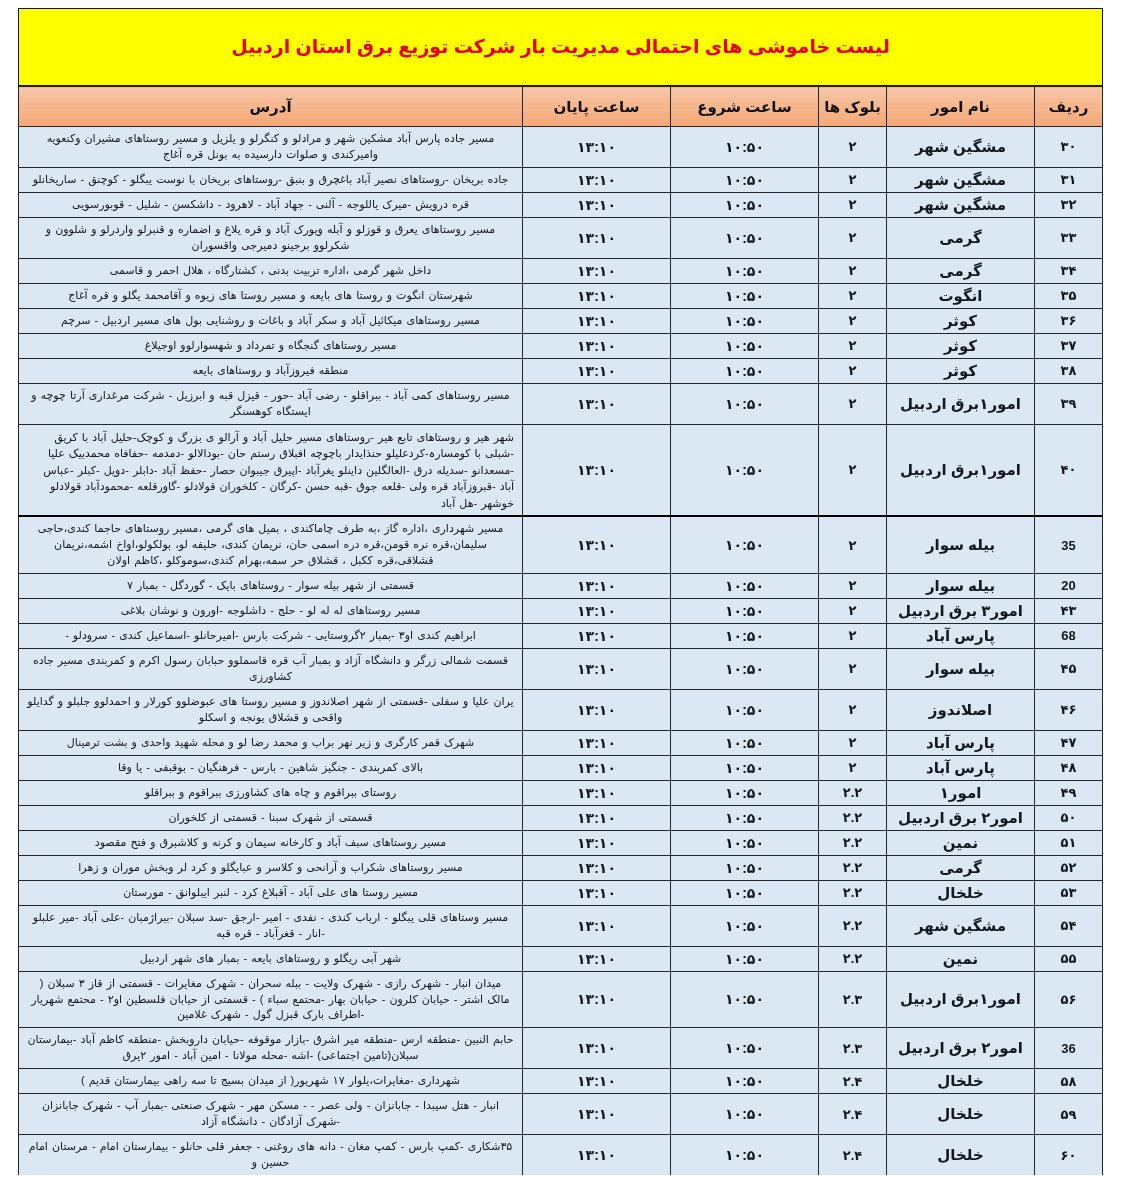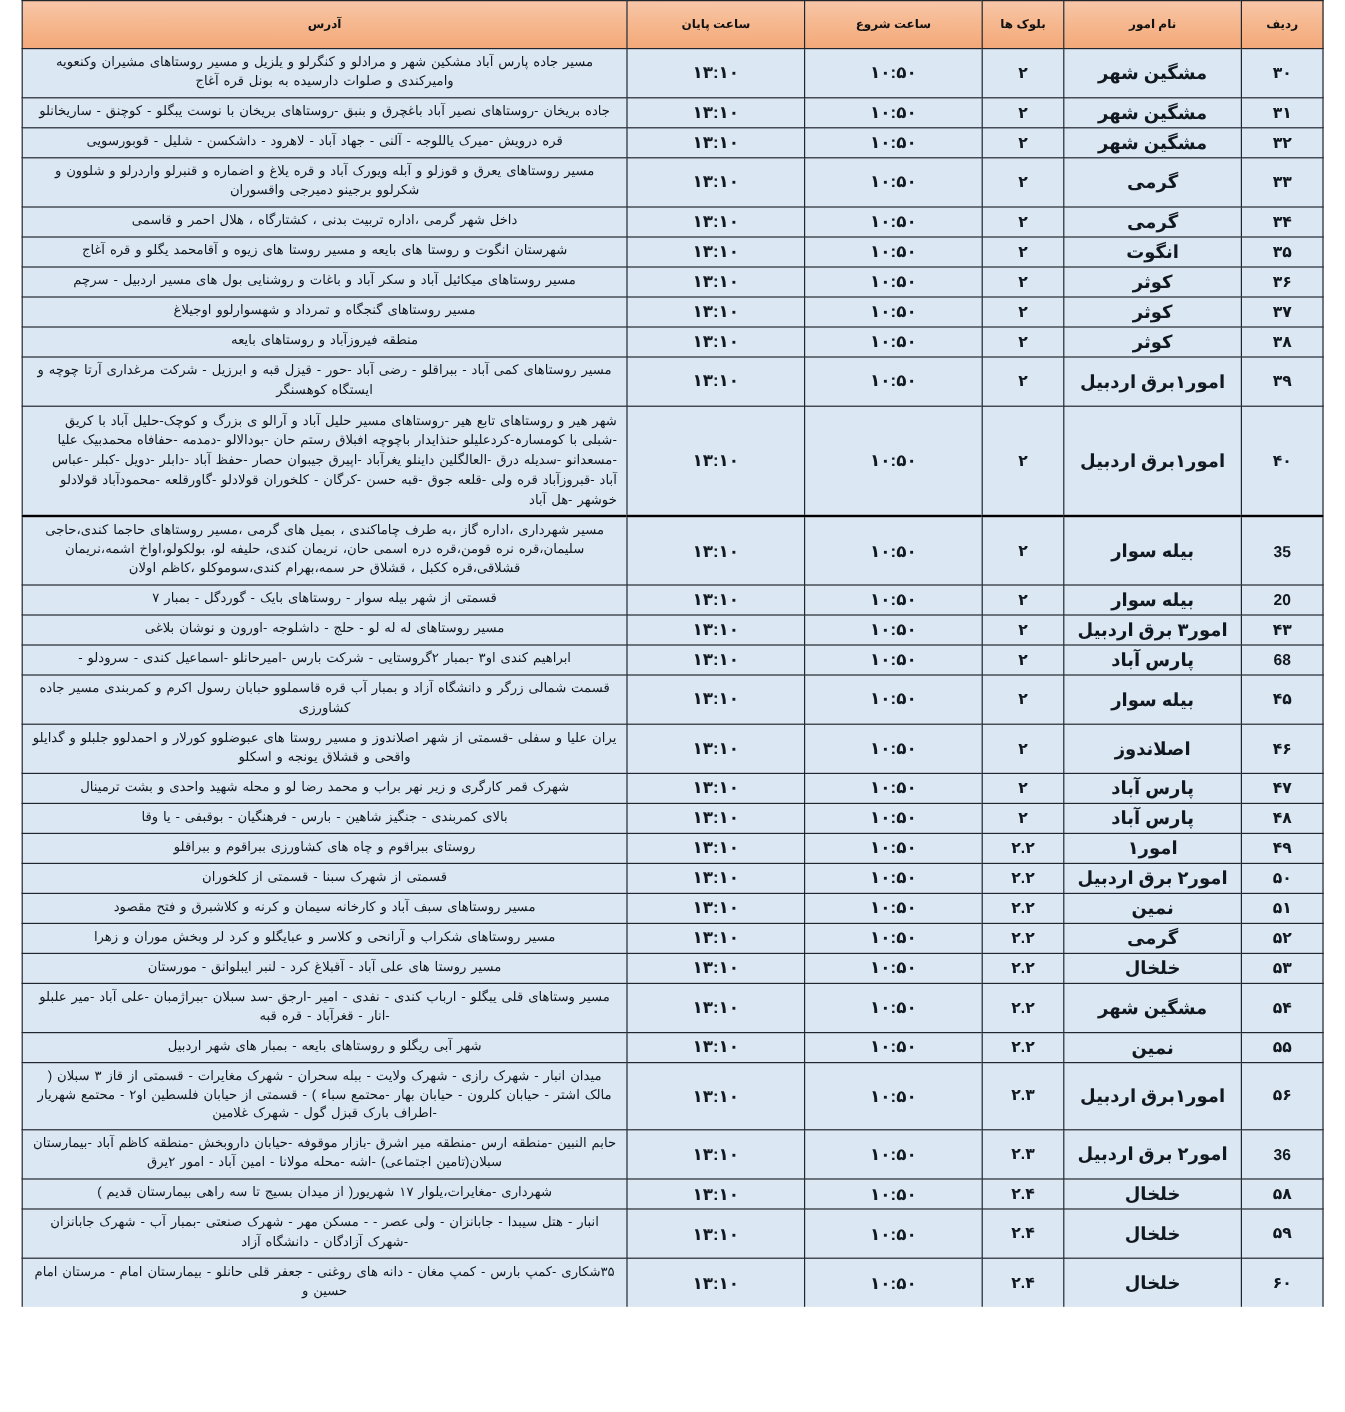--- a/index.html
+++ b/index.html
@@ -47,21 +47,21 @@
   }
   table.outage th, table.outage td {
     border: 1px solid #20262e;
     vertical-align: middle;
     text-align: center;
   }
   thead th {
     background: linear-gradient(to bottom, #f7c6a8 0%, #f6b88f 45%, #f3a878 100%);
     color: #111111;
     font-weight: bold;
-    font-size: 10px;
+    font-size: 15px;
     height: 40px;
     border-color: #1b1f24;
   }
   
   col.c-radif   { width: 68px; }
   col.c-name    { width: 148px; }
   col.c-blocks  { width: 68px; }
   col.c-start   { width: 148px; }
   col.c-end     { width: 148px; }
   col.c-addr    { width: auto; }
@@ -97,20 +97,23 @@
     border-bottom: 2px solid #000000;
   }
   tbody tr.tall td.cell-addr { line-height: 1.5; text-align: right; }
   tbody tr.clipped td { border-bottom: none; }
 </style>
 </head>
 <body>
 
 <div id="page">
 
+  <div class="banner">
+    <div class="banner-title">لیست خاموشی های احتمالی  مدیریت بار  شرکت توزیع برق استان اردبیل</div>
+  </div>
 
   <table class="outage">
     <colgroup>
       <col class="c-radif">
       <col class="c-name">
       <col class="c-blocks">
       <col class="c-start">
       <col class="c-end">
       <col class="c-addr">
     </colgroup>

